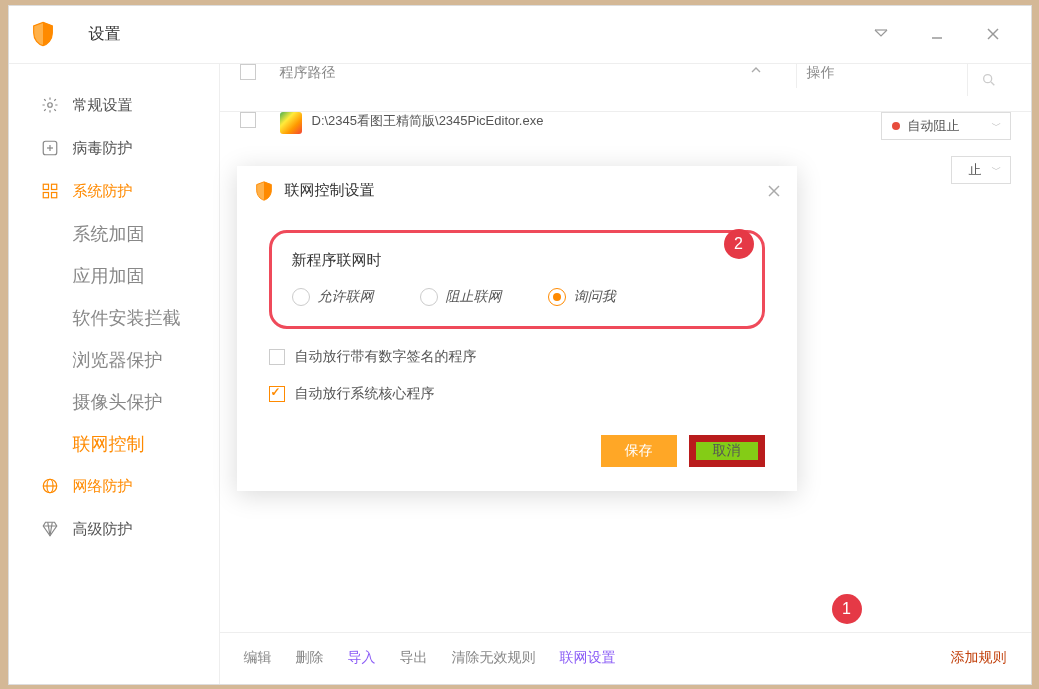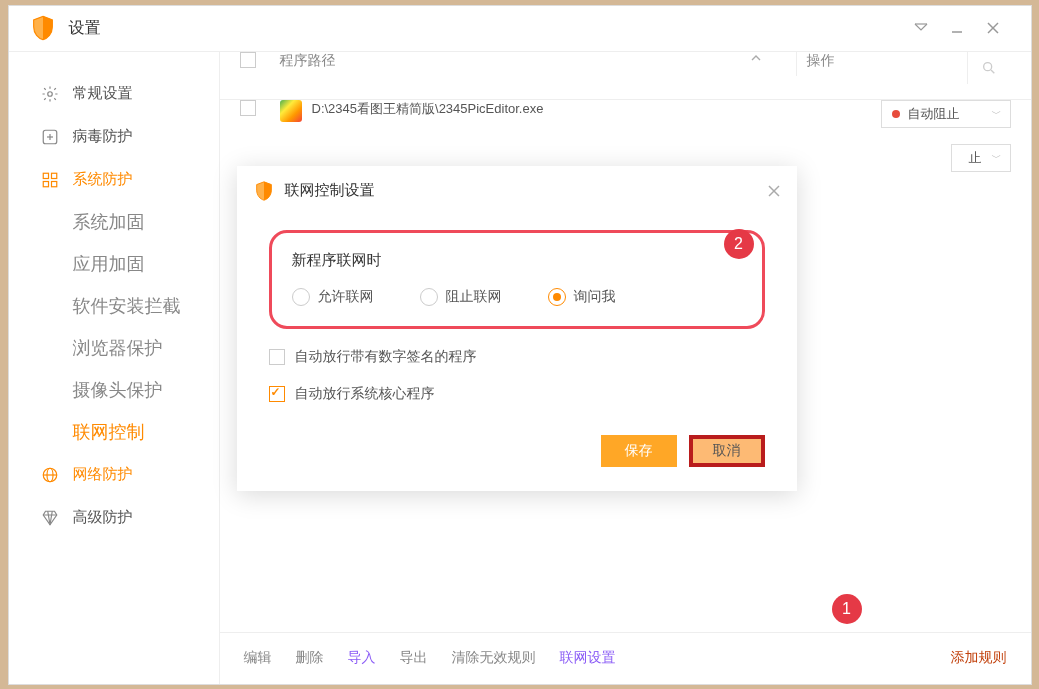--- a/index.html
+++ b/index.html
@@ -1,24 +1,24 @@
 <!DOCTYPE html>
 <html><head>
 <meta charset="utf-8">
 <style>
 * { margin: 0; padding: 0; box-sizing: border-box; font-family: "Microsoft YaHei", sans-serif; }
 body { background: #d4b896; display: flex; align-items: center; justify-content: center; height: 689px; width: 1039px; overflow: hidden; }
 .window { width: 1024px; height: 680px; background: #fff; border: 1px solid #ddd; position: relative; display: flex; flex-direction: column; }
-.titlebar { height: 46px; display: flex; align-items: center; padding: 0 20px; border-bottom: 1px solid #eee; }
+.titlebar { height: 58px; display: flex; align-items: center; padding: 0 20px; border-bottom: 1px solid #eee; gap: 20px; }
 .app-icon { width: 28px; height: 28px; margin-right: 12px; }
 .app-title { font-size: 16px; color: #333; flex: 1; }
 .titlebar-btn { width: 36px; height: 36px; display: flex; align-items: center; justify-content: center; cursor: pointer; color: #999; }
 .body { flex: 1; display: flex; overflow: hidden; }
 .sidebar { width: 210px; padding: 20px 0; }
-.sidebar-item { display: flex; align-items: flex-end; padding: 12px 20px 12px 32px; font-size: 15px; color: #555; cursor: pointer; }
+.sidebar-item { display: flex; align-items: center; padding: 12px 20px 12px 32px; font-size: 15px; color: #555; cursor: pointer; }
 .sidebar-item.active { color: #ff8a00; }
 .sidebar-item .icon { width: 18px; height: 18px; margin-right: 14px; display: inline-flex; align-items: center; justify-content: center; }
 .sidebar-sub { padding: 9px 20px 9px 64px; font-size: 18px; color: #888; cursor: pointer; }
 .sidebar-sub.active { color: #ff8a00; }
 .main { flex: 1; border-left: 1px solid #eee; display: flex; flex-direction: column; position: relative; }
 .table-head { display: flex; align-items: flex-start; height: 48px; padding: 0 20px; border-bottom: 1px solid #eee; }
 .th-check { width: 40px; display: flex; align-items: center; }
 .checkbox { width: 16px; height: 16px; border: 1px solid #ccc; background: #fff; display: inline-block; position: relative; }
 .checkbox.checked { border-color: #ff8a00; }
 .checkbox.checked::after { content: "✓"; color: #ff8a00; font-size: 12px; position: absolute; left: 1px; top: -2px; font-weight: bold; }
@@ -41,32 +41,32 @@
 
 .modal { position: absolute; left: 228px; top: 160px; width: 560px; background: #fff; box-shadow: 0 4px 24px rgba(0,0,0,0.15); z-index: 10; }
 .modal-head { height: 50px; display: flex; align-items: center; padding: 0 16px; }
 .modal-head .app-icon { width: 22px; height: 22px; margin-right: 10px; }
 .modal-title { font-size: 15px; color: #333; flex: 1; }
 .modal-close { color: #aaa; cursor: pointer; font-size: 14px; }
 .modal-body { padding: 14px 32px 24px; }
 .highlight-box { border: 3px solid #ef4a5a; border-radius: 18px; padding: 18px 20px 20px; position: relative; }
 .highlight-box .section-title { font-size: 15px; color: #333; margin-bottom: 18px; }
 .radios { display: flex; gap: 46px; }
-.radio { display: flex; align-items: center; font-size: 14px; color: #555; cursor: pointer; }
+.radio { display: flex; align-items: center; font-size: 14px; color: #555; cursor: pointer; font-style: italic; }
 .radio-circle { width: 18px; height: 18px; border-radius: 50%; border: 1.5px solid #ccc; margin-right: 8px; display: inline-flex; align-items: center; justify-content: center; }
 .radio.selected .radio-circle { border-color: #ff8a00; }
 .radio.selected .radio-circle::after { content: ""; width: 8px; height: 8px; border-radius: 50%; background: #ff8a00; }
 .badge { position: absolute; width: 30px; height: 30px; border-radius: 50%; background: #e53946; color: #fff; font-size: 16px; display: flex; align-items: center; justify-content: center; }
 .badge-2 { top: -4px; right: 8px; }
 .checkrow { display: flex; align-items: center; margin-top: 19px; font-size: 14px; color: #555; }
 .checkrow .checkbox { margin-right: 10px; }
 .modal-foot { display: flex; justify-content: flex-end; gap: 12px; padding: 8px 32px 24px; }
 .btn { min-width: 76px; height: 32px; font-size: 14px; display: inline-flex; align-items: center; justify-content: center; cursor: pointer; }
 .btn-primary { background: #ffa726; color: #fff; border: none; }
-.btn-default { background: #fdba74; color: #555; border: 4px solid #b91c1c; }
+.btn-default { background: #84cc16; color: #555; border: 7px solid #b91c1c; }
 .badge-1 { position: absolute; width: 30px; height: 30px; border-radius: 50%; background: #e53946; color: #fff; font-size: 16px; display: flex; align-items: center; justify-content: center; left: 612px; bottom: 60px; z-index: 5; }
 
 svg { display: block; }
 </style>
 </head>
 <body>
 
 <div class="window">
 
   <div class="titlebar">

